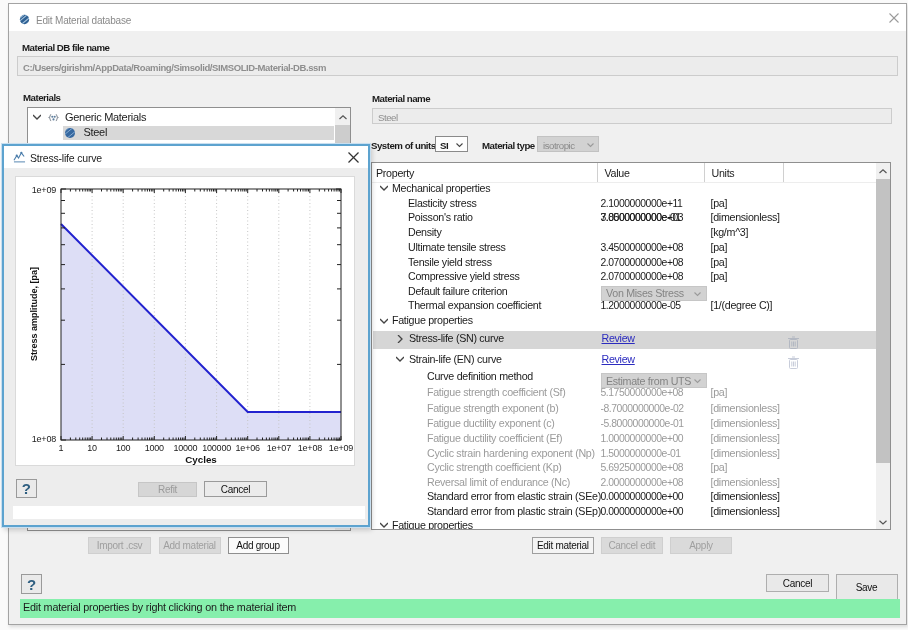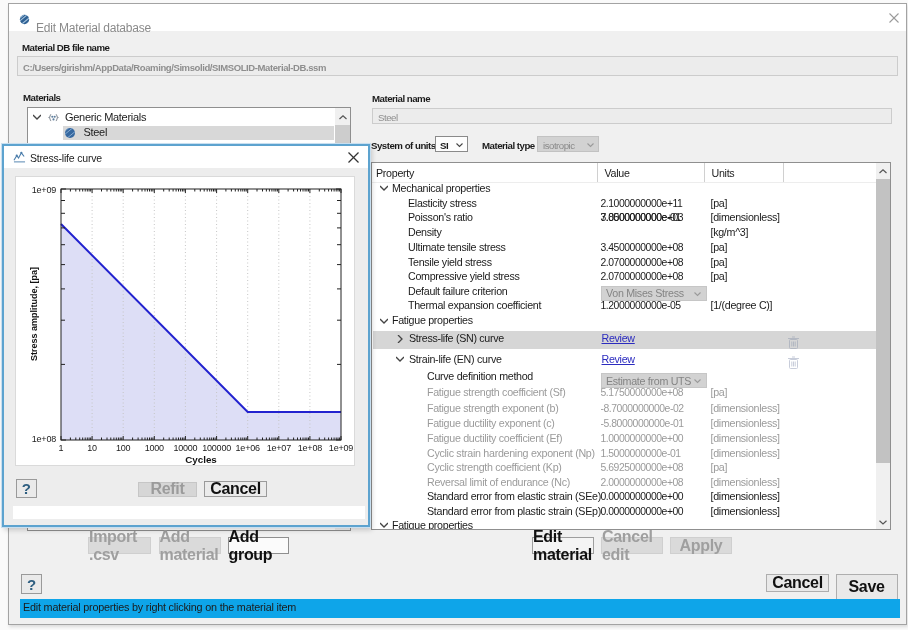--- a/index.html
+++ b/index.html
@@ -1,41 +1,41 @@
 <!DOCTYPE html>
 <html><head><meta charset="utf-8">
 <style>
 * { margin:0; padding:0; box-sizing:border-box; }
 html,body { width:908px; height:630px; background:#fafafa; filter:saturate(1); font-family:"Liberation Sans",sans-serif; overflow:hidden; }
 .abs { position:absolute; }
 .rt { position:absolute; font-size:10.7px; letter-spacing:-0.3px; white-space:nowrap; line-height:13px; }
 .rv { position:absolute; font-size:10.4px; letter-spacing:-0.45px; white-space:nowrap; line-height:13px; }
 .lbl { position:absolute; font-size:9.7px; letter-spacing:-0.5px; font-weight:bold; color:#1b1b1b; white-space:nowrap; line-height:11px; }
-.btn { position:absolute; font-size:16px; letter-spacing:-0.3px; display:flex; align-items:center; justify-content:center;font-weight:bold; }
+.btn { position:absolute; font-size:10px; letter-spacing:-0.3px; display:flex; align-items:center; justify-content:center; }
 </style></head>
 <body>
 
 <div class="abs" style="left:8px;top:3px;width:899px;height:622px;background:#f0f0f0;border:1px solid #a3a3a3;box-shadow:1px 2px 3px rgba(0,0,0,0.12)">
 
   <div class="abs" style="left:0;top:0;width:897px;height:27px;background:#fff"></div>
   <svg class="abs" style="left:10px;top:9.5px" width="11" height="11" viewBox="0 0 13 13">
     <defs>
         <clipPath id="c1">
           <circle cx="6.5" cy="6.5" r="5.5"></circle>
         </clipPath>
       </defs>
     <circle cx="6.5" cy="6.5" r="5.5" fill="#2e6093"></circle>
     <g clip-path="url(#c1)" stroke="#a8c6e0" stroke-width="1.2">
       <line x1="1" y1="5" x2="9" y2="-2"></line>
         <line x1="0" y1="9" x2="12" y2="-1"></line>
         <line x1="2" y1="13" x2="14" y2="3"></line>
         <line x1="5" y1="15" x2="16" y2="6"></line>
     </g>
   </svg>
-  <div class="lbl" style="left:27px;top:19px;color:#8a8a8a;font-size:12px;letter-spacing:-0.2px;font-weight:normal">Edit Material database</div>
+  <div class="lbl" style="left:27px;top:11px;color:#8a8a8a;font-size:10px;letter-spacing:-0.2px;font-weight:normal">Edit Material database</div>
   <svg class="abs" style="left:880px;top:9px" width="10" height="10" viewBox="0 0 10 10">
       <g stroke="#9b9b9b" stroke-width="1.1">
         <line x1="0.5" y1="0.5" x2="9.5" y2="9.5"></line>
         <line x1="9.5" y1="0.5" x2="0.5" y2="9.5"></line>
       </g>
     </svg>
 
   <div class="lbl" style="left:13px;top:38px">Material DB file name</div>
   <div class="abs" style="left:8px;top:51.5px;width:881px;height:20px;background:#ececec;border:1px solid #cccccc">
     <div class="lbl" style="left:5px;top:5px;color:#8e8e8e;font-size:9.5px;letter-spacing:-0.4px;font-weight:bold">C:/Users/girishm/AppData/Roaming/Simsolid/SIMSOLID-Material-DB.ssm</div>
@@ -229,21 +229,21 @@
   <div class="btn" style="left:149.5px;top:533px;width:62px;height:17px;background:#dadada;border:1px solid #cfcfcf;color:#9f9f9f">Add material</div>
   <div class="btn" style="left:218.5px;top:533px;width:61px;height:17px;background:#fbfbfb;border:1px solid #8f8f8f;color:#111">Add group</div>
   <div class="btn" style="left:523px;top:533px;width:61.5px;height:17px;background:#f4f4f4;border:1px solid #9e9e9e;color:#111">Edit material</div>
   <div class="btn" style="left:592px;top:533px;width:61.5px;height:17px;background:#dadada;border:1px solid #cfcfcf;color:#9f9f9f">Cancel edit</div>
   <div class="btn" style="left:661px;top:533px;width:62px;height:17px;background:#dadada;border:1px solid #cfcfcf;color:#9f9f9f">Apply</div>
 
   <div class="btn" style="left:12px;top:570px;width:21px;height:20px;background:#eaeaea;border:1px solid #9a9a9a;color:#2e5e80;font-size:15px;font-weight:bold">?</div>
   <div class="btn" style="left:757px;top:570px;width:63px;height:18px;background:#e9e9e9;border:1px solid #aeaeae;color:#111">Cancel</div>
   <div class="btn" style="left:826.5px;top:570px;width:62px;height:26px;background:#e9e9e9;border:1px solid #aeaeae;color:#111">Save</div>
 
-  <div class="abs" style="left:11px;top:595px;width:879.5px;height:18.5px;background:#0ea5e9">
+  <div class="abs" style="left:11px;top:595px;width:879.5px;height:18.5px;background:#86efac">
     <div class="lbl" style="left:3px;top:2.5px;font-size:10.8px;letter-spacing:-0.2px;font-weight:normal">Edit material properties by right clicking on the material item</div>
   </div>
 </div>
 
 <div class="abs" style="left:2px;top:144px;width:367.5px;height:382.5px;background:#ededed;border:2px solid #5da3cf;box-shadow:0 0 0 1px #c8dff0, 2px 3px 5px rgba(0,0,0,0.18)">
   <div class="abs" style="left:0;top:0;width:363.5px;height:22px;background:#fff"></div>
   <svg class="abs" style="left:9px;top:5px" width="13" height="12" viewBox="0 0 14 13">
     <polyline points="1,10 4,5 6,7.5 9,2 12,6" fill="none" stroke="#4a7dab" stroke-width="1.2"></polyline>
     <g fill="#4a7dab">
         <circle cx="4" cy="5" r="1.2"></circle>

